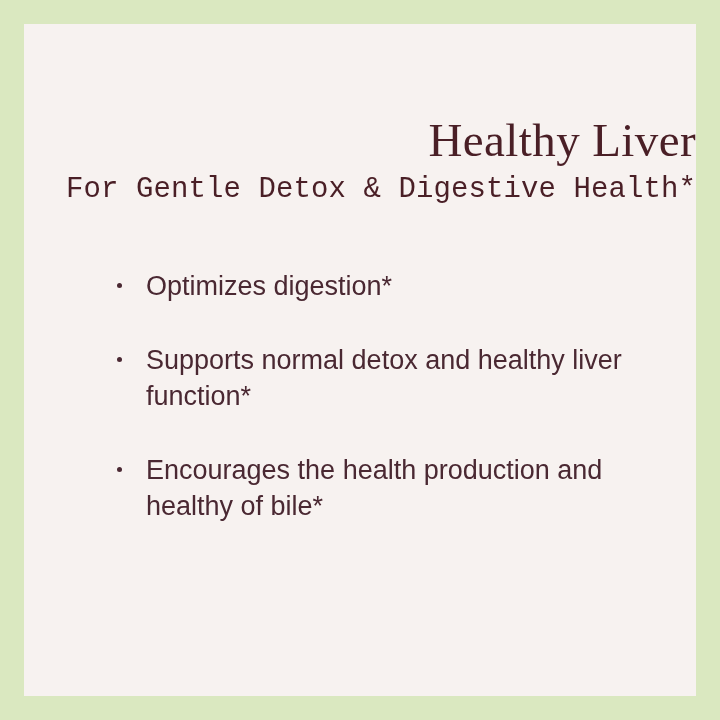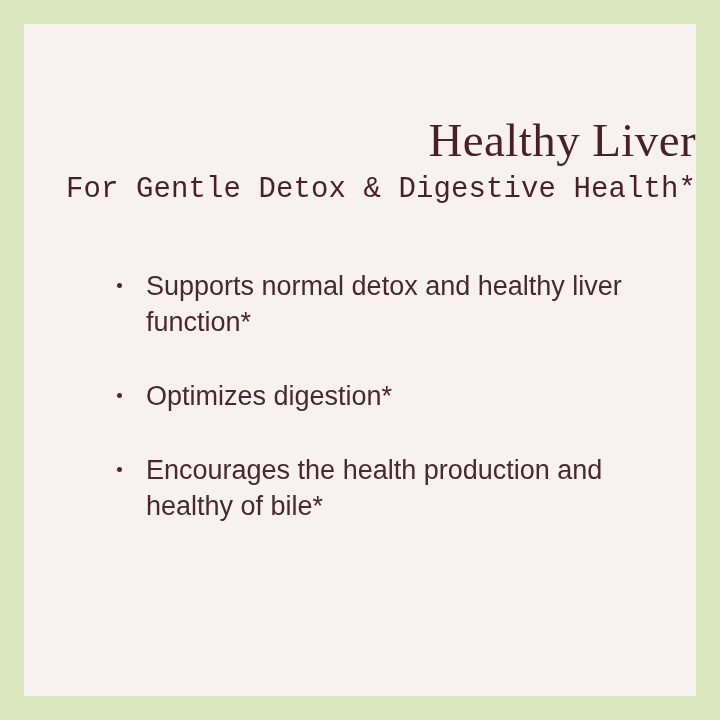--- a/index.html
+++ b/index.html
@@ -110,25 +110,25 @@
   <div id="panel" style="background: rgb(247, 242, 240);">
 
     <div id="heading-block">
       <h1 id="product-title" style="color: rgb(74, 31, 38);">Healthy Liver</h1>
       <p id="product-subtitle" style="color: rgb(74, 31, 38);">For Gentle Detox &amp; Digestive Health*</p>
     </div>
 
     <ul id="benefits-list">
       <li class="benefit-item" style="color: rgb(74, 40, 50);">
         <span class="benefit-bullet" style="background: rgb(74, 40, 50);"></span>
-        <span class="benefit-text">Supports normal detox and healthy liver function*</span>
+        <span class="benefit-text">Optimizes digestion*</span>
       </li>
       <li class="benefit-item" style="color: rgb(74, 40, 50);">
         <span class="benefit-bullet" style="background: rgb(74, 40, 50);"></span>
-        <span class="benefit-text">Optimizes digestion*</span>
+        <span class="benefit-text">Supports normal detox and healthy liver function*</span>
       </li>
       <li class="benefit-item" style="color: rgb(74, 40, 50);">
         <span class="benefit-bullet" style="background: rgb(74, 40, 50);"></span>
         <span class="benefit-text">Encourages the health production and healthy of bile*</span>
       </li>
     </ul>
 
   </div>
 </div>
 

